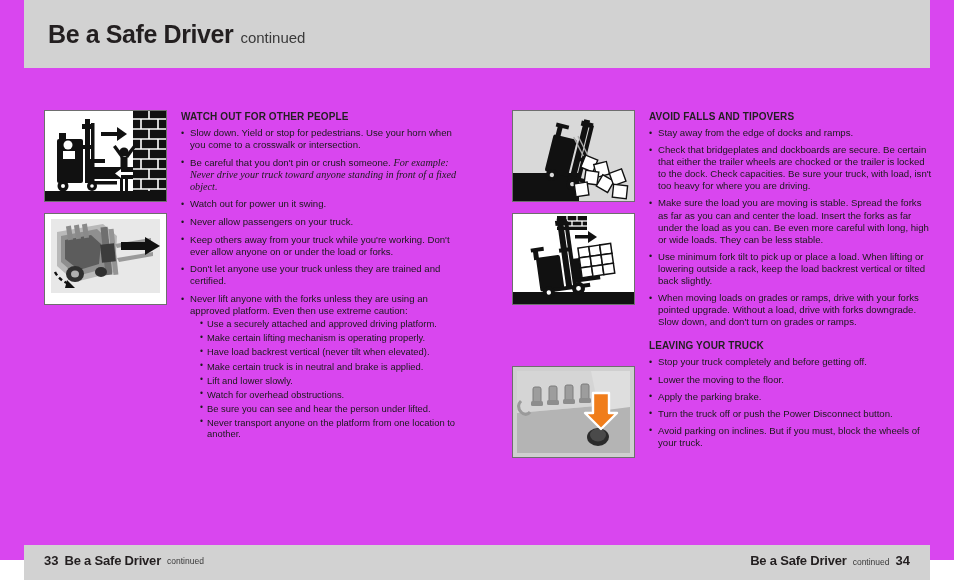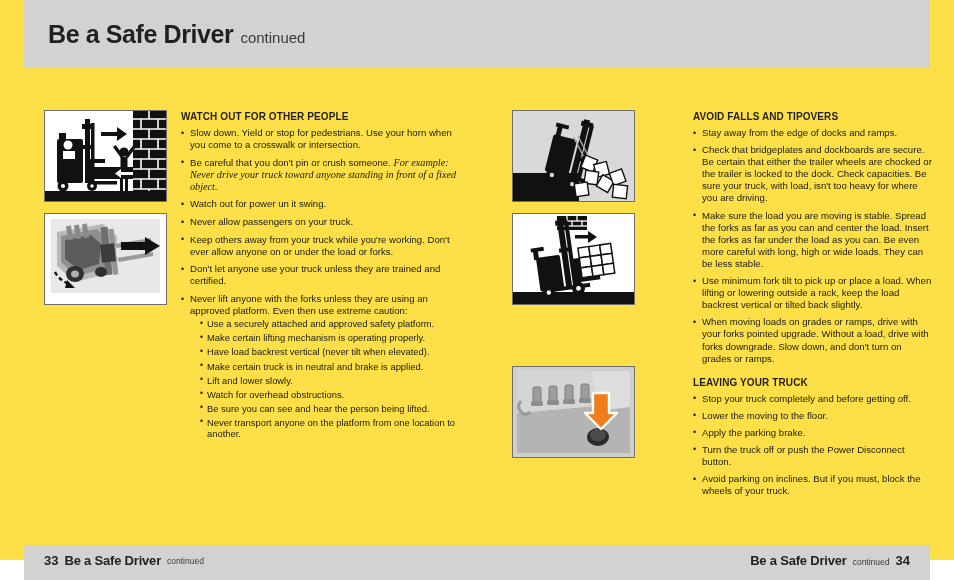--- a/index.html
+++ b/index.html
@@ -3,21 +3,21 @@
 <meta charset="utf-8">
 <style>
   * { box-sizing: border-box; }
   html, body {
     margin: 0; padding: 0;
     width: 954px; height: 580px;
     background: #ffffff;
     font-family: "Liberation Sans", sans-serif;
     overflow: hidden;
   }
-  .page { position: relative; width: 954px; height: 560px; background:#fde047; }
+  .page { position: relative; width: 954px; height: 560px; background:#d946ef; }
 
   
   .header-band {
     position: absolute; left: 24px; top: 0; width: 906px; height: 68px;
     background: #d2d2d2;
     display: flex; align-items: center;
   }
   .header-title {
     font-size: 25px; font-weight: bold; color: #231f20;
     letter-spacing: -0.4px; margin-left: 24px;
@@ -27,21 +27,21 @@
     font-size: 15px; font-weight: normal; color: #3a3a3a;
     margin-left: 7px; letter-spacing: 0px;
   }
 
   
   .col {
     position: absolute; top: 110px;
     display: flex; flex-direction: row;
   }
   .col-left  { left: 44px;  width: 420px; }
-  .col-right { left: 512px; width: 420px; gap: 44px; }
+  .col-right { left: 512px; width: 420px; }
 
   .figures { width: 131px; flex: 0 0 131px; }
   .fig {
     width: 123px; height: 92px; border: 1px solid #6e6e6e;
     margin-bottom: 11px; position: relative; overflow: hidden;
     background: #fff;
   }
   .fig svg { display: block; }
 
   .body-col { flex: 1 1 auto; padding-left: 6px; }
@@ -231,27 +231,27 @@
       <ul class="bl">
         <li><span>Slow down.  Yield or stop for pedestrians. Use your horn when you come to a crosswalk or intersection.</span></li>
         <li><span>Be careful that you don't pin or crush someone. </span><span class="it">For example: Never drive your truck toward anyone standing in front of a fixed object.</span></li>
         <li><span>Watch out for power un it swing.</span></li>
         <li><span>Never allow passengers on your truck.</span></li>
         <li><span>Keep others away from your truck while you're working. Don't ever allow anyone on or under the load or forks.</span></li>
         <li><span>Don't let anyone use your truck unless they are trained and certified.</span></li>
         <li>
           <span>Never lift anyone with the forks unless they are using an approved platform.  Even then use extreme caution:</span>
           <ul class="sub">
-            <li>Use a securely attached and approved safety platform.</li>
+            <li>Use a securely attached and approved driving platform.</li>
             <li>Make certain lifting mechanism is operating properly.</li>
             <li>Have load backrest vertical (never tilt when elevated).</li>
             <li>Make certain truck is in neutral and brake is applied.</li>
             <li>Lift and lower slowly.</li>
             <li>Watch for overhead obstructions.</li>
-            <li>Be sure you can see and hear the person being lifted.</li>
+            <li>Be sure you can see and hear the person under lifted.</li>
             <li>Never transport anyone on the platform from one location to another.</li>
           </ul>
         </li>
       </ul>
     </div>
   </div>
 
   <div class="col col-right">
 
     <div class="figures">

